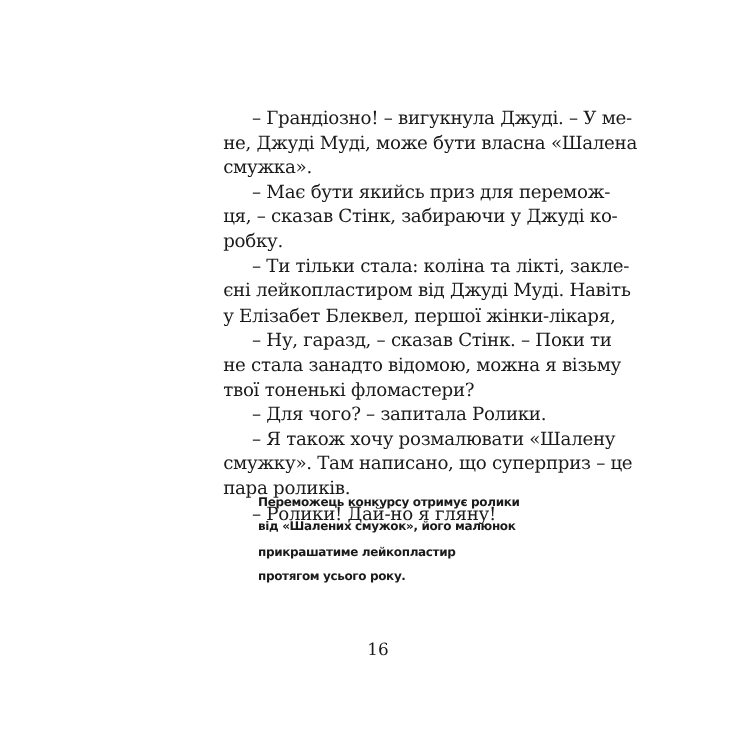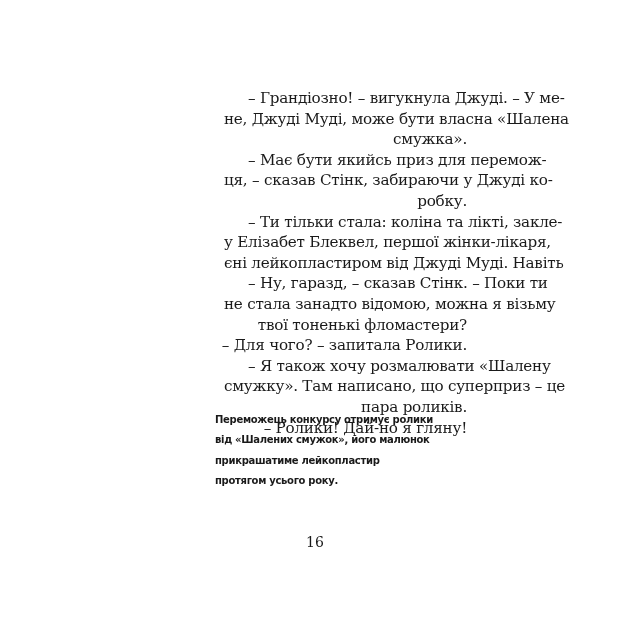--- a/index.html
+++ b/index.html
@@ -3,23 +3,23 @@
 <meta charset="utf-8">
 <style>
   html, body { margin:0; padding:0; background:#ffffff; }
   body { width:630px; height:630px; position:relative; overflow:hidden; }
   .page { position:absolute; left:0; top:0; width:630px; height:630px; background:#fff; }
   .body-text {
     position:absolute; left:186px; top:88px; width:281px;
     font-family:"DejaVu Serif", serif; font-size:15.2px; line-height:20.6px;
     color:#1a1a1a; letter-spacing:-0.25px;
   }
-  .line { white-space:nowrap; display:block; height:20.6px;text-align:right; }
+  .line { white-space:nowrap; display:block; height:20.6px; }
   .line.indent { padding-left:24px; }
-  .line.justify { text-align:justify; text-align-last:justify;margin-left:38px; }
+  .line.justify { text-align:justify; text-align-last:justify; }
   .note {
     position:absolute; left:215px; top:410px; width:260px;
     font-family:"DejaVu Sans", sans-serif; font-weight:bold; font-size:10px; line-height:20.4px;
     color:#1a1a1a; letter-spacing:-0.3px;
   }
   .note .nline { display:block; white-space:nowrap; }
   .pagenum {
     position:absolute; left:0; width:630px; top:534px; text-align:center;
     font-family:"DejaVu Serif", serif; font-size:14px; color:#1a1a1a;
   }
@@ -29,22 +29,22 @@
 
 <div class="page">
   <div class="body-text" id="body-text">
       <span class="line indent justify">– Грандіозно! – вигукнула Джуді. – У ме-</span>
       <span class="line justify">не, Джуді Муді, може бути власна «Шалена</span>
       <span class="line">смужка».</span>
       <span class="line indent justify">– Має бути якийсь приз для перемож-</span>
       <span class="line justify">ця, – сказав Стінк, забираючи у Джуді ко-</span>
       <span class="line">робку.</span>
       <span class="line indent justify">– Ти тільки стала: коліна та лікті, закле-</span>
+      <span class="line justify">єні лейкопластиром від Джуді Муді. Навіть</span>
       <span class="line justify">у Елізабет Блеквел, першої жінки-лікаря,</span>
-      <span class="line justify">єні лейкопластиром від Джуді Муді. Навіть</span>
       <span class="line indent justify">– Ну, гаразд, – сказав Стінк. – Поки ти</span>
       <span class="line justify">не стала занадто відомою, можна я візьму</span>
       <span class="line">твої тоненькі фломастери?</span>
       <span class="line indent">– Для чого? – запитала Ролики.</span>
       <span class="line indent justify">– Я також хочу розмалювати «Шалену</span>
       <span class="line justify">смужку». Там написано, що суперприз – це</span>
       <span class="line">пара роликів.</span>
       <span class="line indent">– Ролики! Дай-но я гляну!</span>
     </div>
   <div class="note" id="note">

